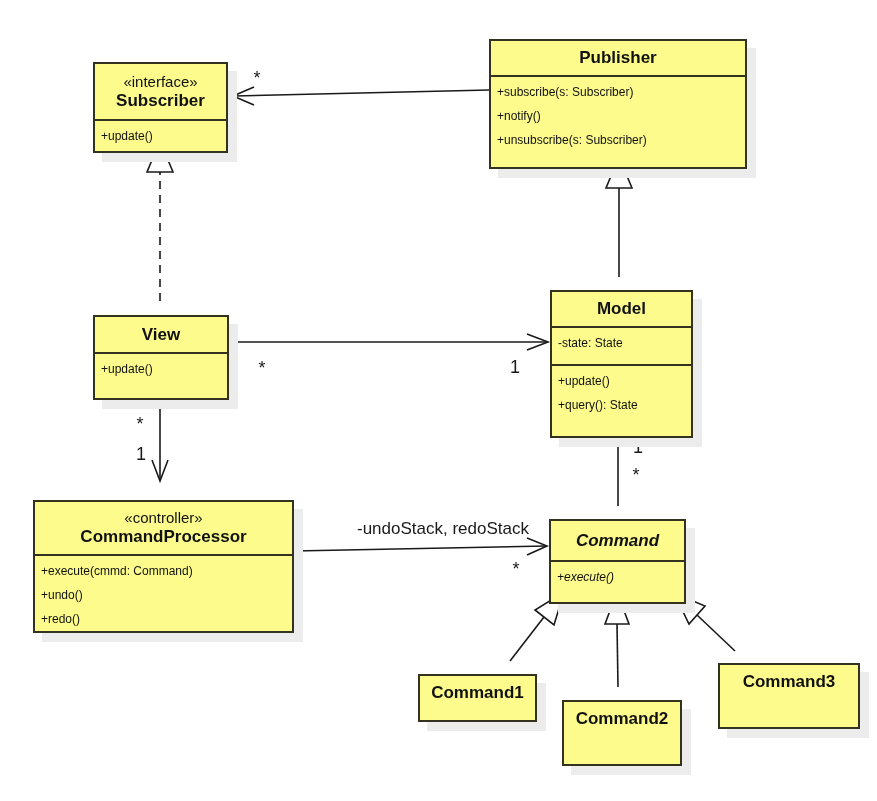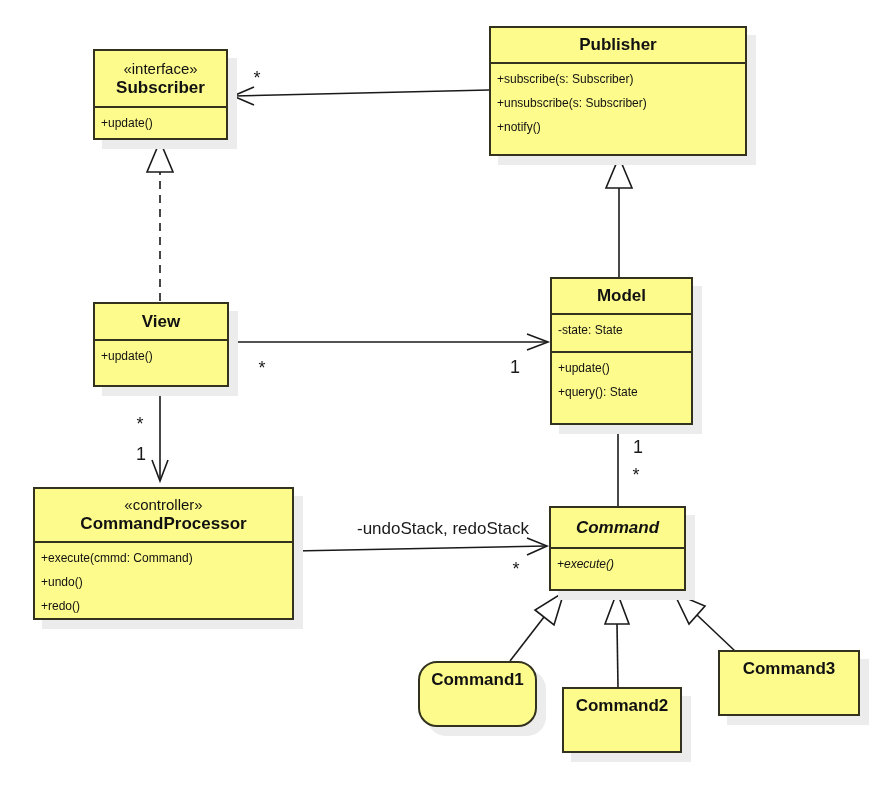--- a/index.html
+++ b/index.html
@@ -5,21 +5,21 @@
   html,body{margin:0;padding:0;background:#ffffff;}
   #canvas{
     position:relative;width:877px;height:801px;background:#ffffff;overflow:hidden;
     font-family:"Liberation Sans",sans-serif;color:#111;
   }
   #edges{position:absolute;left:0;top:0;width:877px;height:801px;}
   .node{
     position:absolute;box-sizing:border-box;
     background:#FCFB8C;border:2px solid #32321e;
     box-shadow:9px 9px 0 #ececec;
-    display:flex;flex-direction:column;
+    display:flex;flex-direction:column;margin-top:13px;
   }
   .hdr{
     flex:none;display:flex;flex-direction:column;justify-content:center;align-items:center;
     font-weight:bold;font-size:17px;line-height:20px;border-bottom:2px solid #32321e;
   }
   .hdr.noline{border-bottom:none;justify-content:flex-start;padding-top:7px;}
   .stereo{font-weight:normal;font-size:15px;line-height:18px;}
   .cmp{box-sizing:border-box;padding:3px 6px 0 6px;font-size:12px;line-height:24px;white-space:nowrap;}
   .cmp .line{display:block;}
   .divider{border-top:2px solid #32321e;}
@@ -32,21 +32,21 @@
   #n-publisher .hdr{height:34px;}
   #n-view{left:93px;top:302px;width:136px;height:85px;}
   #n-view .hdr{height:35px;}
   #n-model{left:550px;top:277px;width:143px;height:148px;}
   #n-model .hdr{height:34px;}
   #n-model .attrs{height:36px;}
   #n-cp{left:33px;top:487px;width:261px;height:133px;}
   #n-cp .hdr{height:52px;}
   #n-command{left:549px;top:506px;width:137px;height:85px;}
   #n-command .hdr{height:39px;}
-  #n-command1{left:418px;top:661px;width:119px;height:66px;border-radius:19px;}
+  #n-command1{left:418px;top:661px;width:119px;height:48px;}
   #n-command2{left:562px;top:687px;width:120px;height:66px;}
   #n-command3{left:718px;top:650px;width:142px;height:66px;}
 
   .edge-line{stroke:#1a1a1a;stroke-width:1.6;fill:none;}
   .edge-dashed{stroke-dasharray:8 6;}
   .arrow-open{stroke:#1a1a1a;stroke-width:1.6;fill:none;}
   .arrow-tri{stroke:#1a1a1a;stroke-width:1.6;fill:#ffffff;}
   .edge-label{font-family:"Liberation Sans",sans-serif;font-size:17px;fill:#1a1a1a;}
   .mult{font-family:"Liberation Sans",sans-serif;font-size:18px;fill:#1a1a1a;}
 </style>
@@ -126,22 +126,22 @@
       <span class="line">+update()</span>
     </div>
   </div>
 
   <div class="node" id="n-publisher">
     <div class="hdr">
       <span>Publisher</span>
     </div>
     <div class="cmp">
       <span class="line">+subscribe(s: Subscriber)</span>
+      <span class="line">+notify()</span>
       <span class="line">+unsubscribe(s: Subscriber)</span>
-      <span class="line">+notify()</span>
     </div>
   </div>
 
   <div class="node" id="n-view">
     <div class="hdr">
       <span>View</span>
     </div>
     <div class="cmp">
       <span class="line">+update()</span>
     </div>

